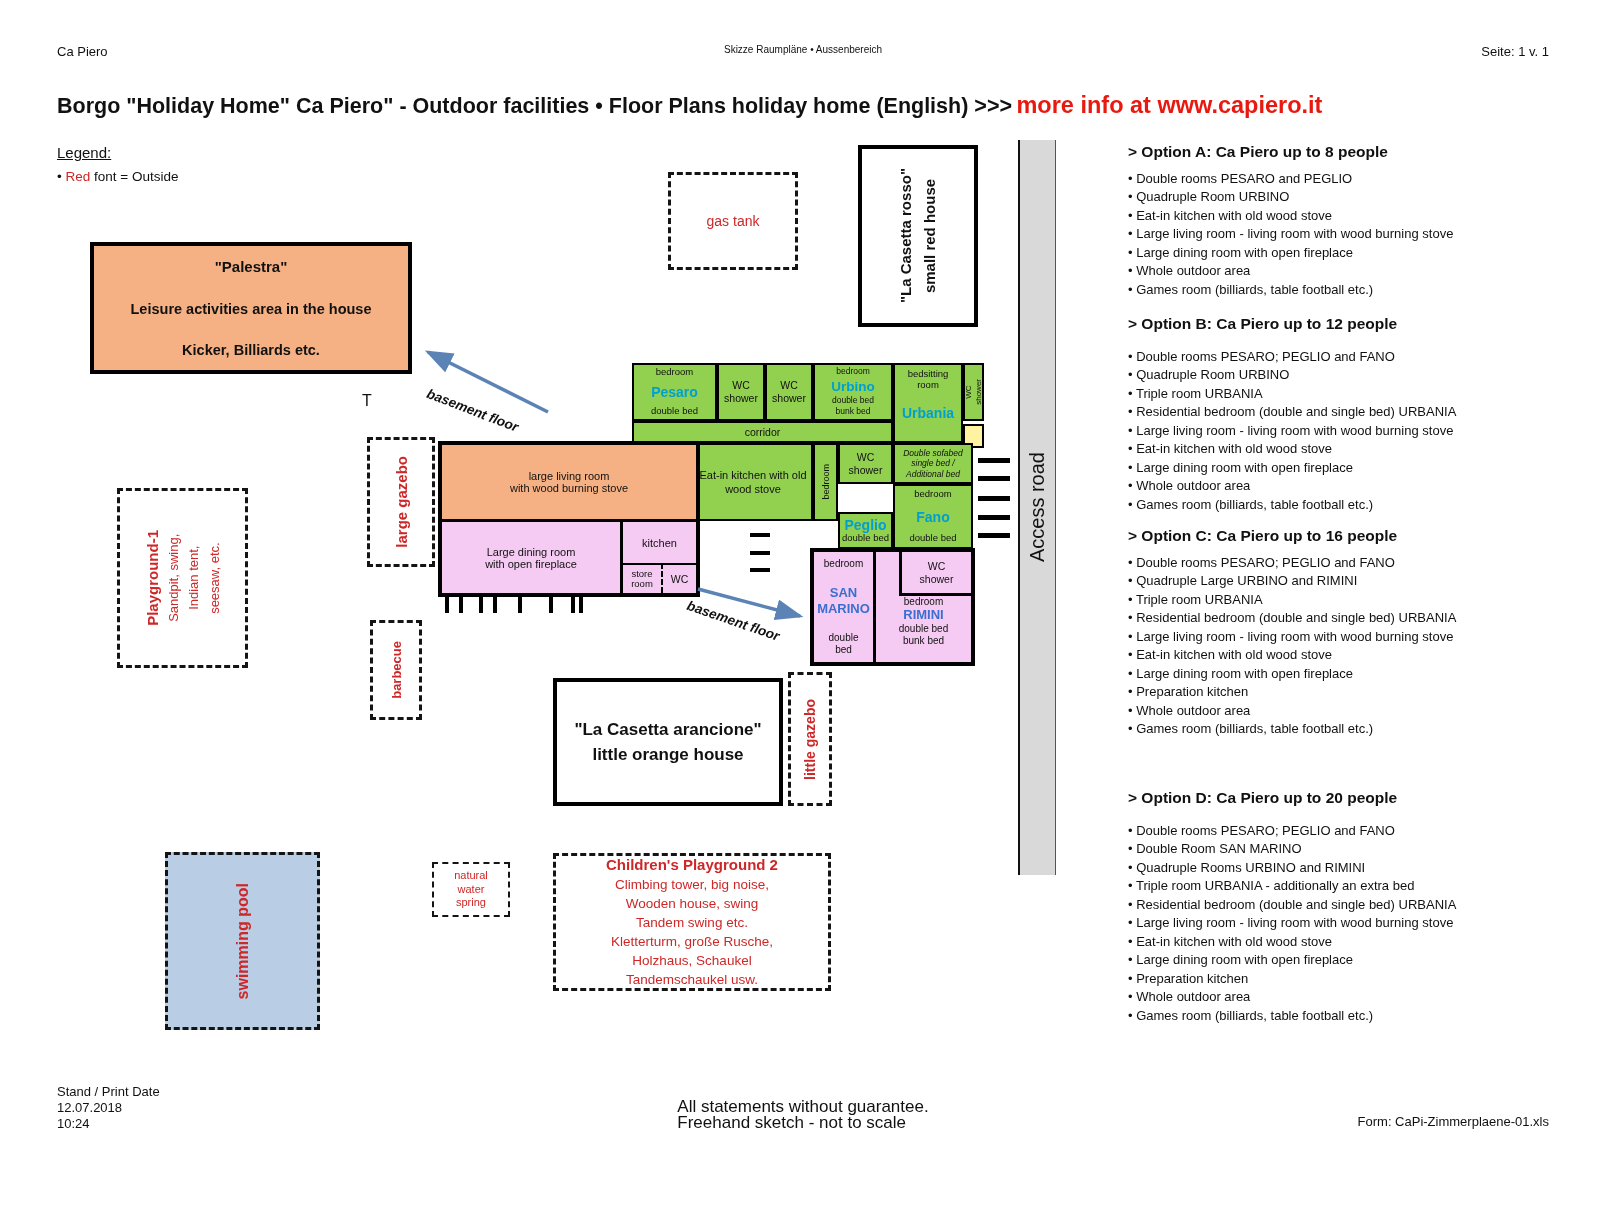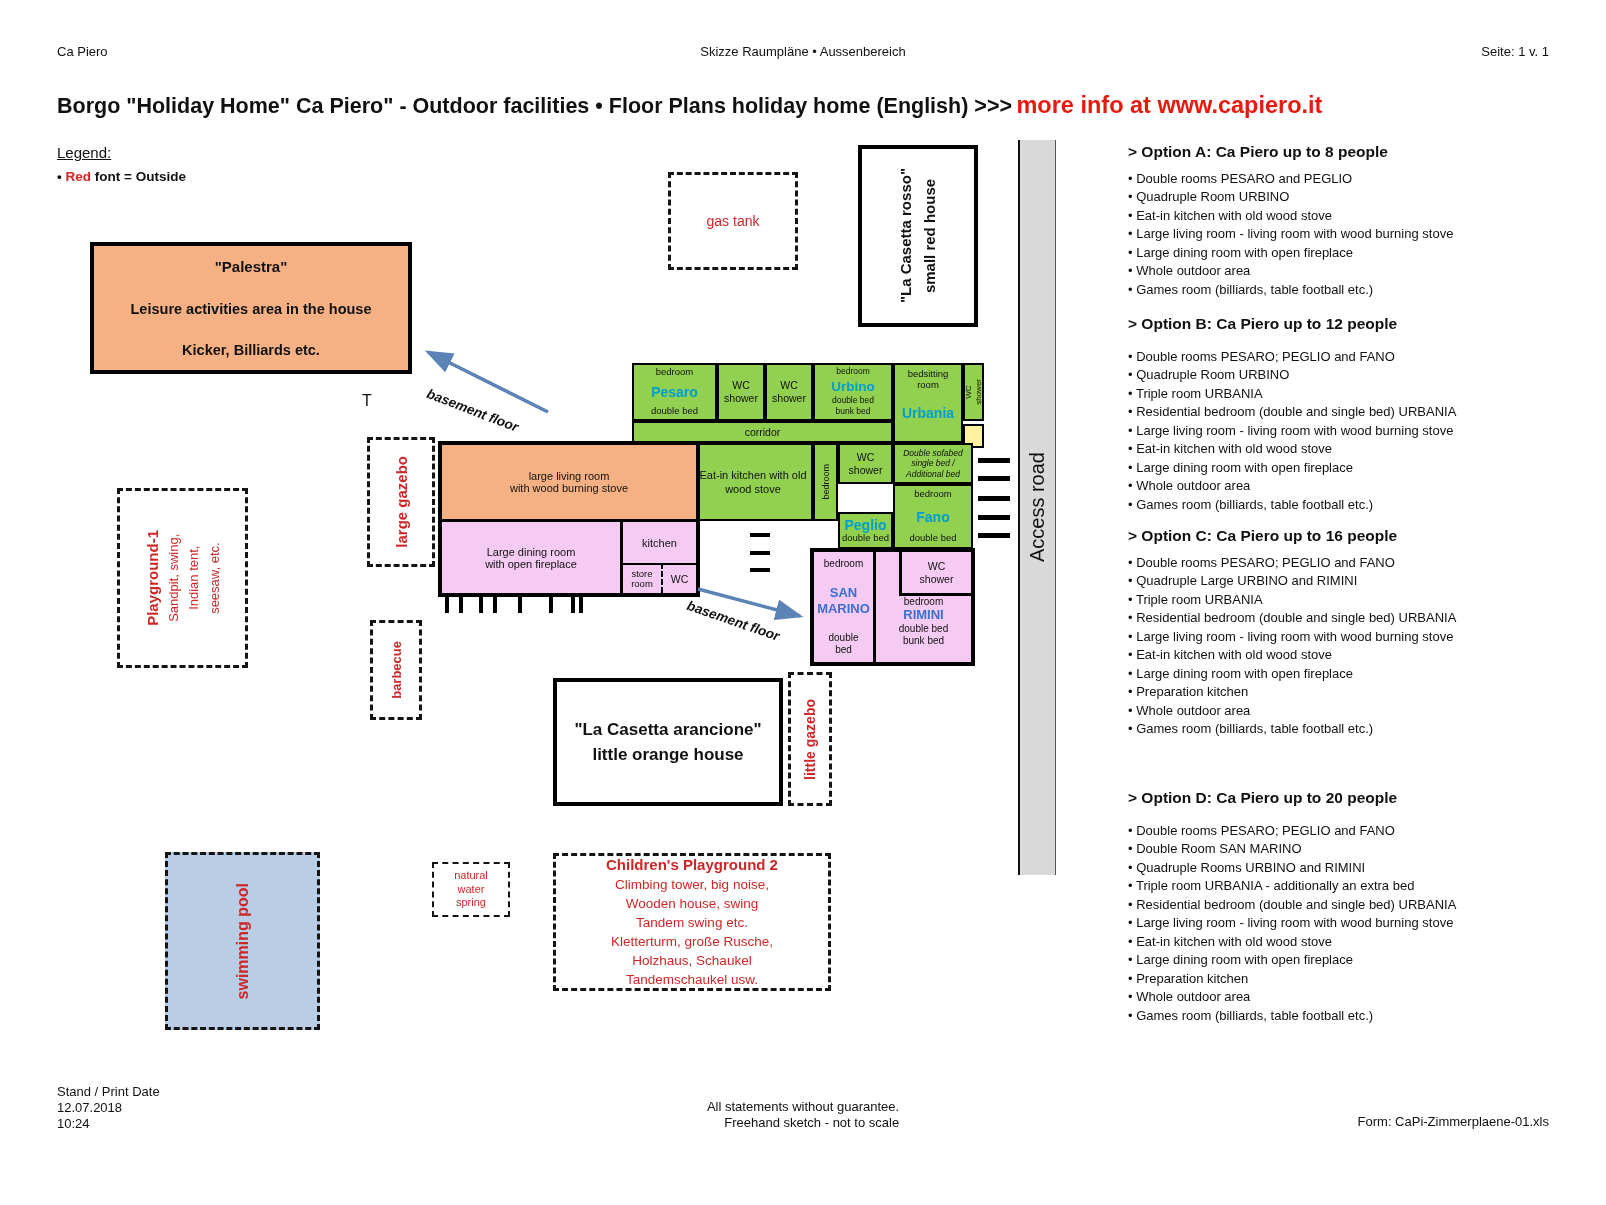--- a/index.html
+++ b/index.html
@@ -27,30 +27,30 @@
   .optblock{width:478px;}
   .bar{position:absolute;background:#000;}
   .bft{font-weight:bold;font-style:italic;font-size:13.5px;transform-origin:0 0;white-space:nowrap;}
 </style>
 </head>
 <body>
 
 <div id="canvas">
 
   <div class="abs" style="left:57px;top:44px;font-size:13px;">Ca Piero</div>
-  <div class="abs" style="left:50%;top:44px;transform:translateX(-50%);font-size:13px;text-align:center;">Skizze Raumpläne • Aussenbereich</div>
+  <div class="abs" style="left:50%;top:44px;transform:translateX(-50%);font-size:10px;text-align:center;">Skizze Raumpläne • Aussenbereich</div>
   <div class="abs" style="right:57px;top:44px;font-size:13px;">Seite: 1 v. 1</div>
 
   <div class="abs" style="left:57px;top:92px;white-space:nowrap;">
     <span style="font-size:21.5px;font-weight:bold;">Borgo "Holiday Home" Ca Piero" - Outdoor facilities • Floor Plans holiday home (English) &gt;&gt;&gt;</span>
     <span style="font-size:23.5px;font-weight:bold;color:#E8190F;">more info at www.capiero.it</span>
   </div>
 
   <div class="abs" style="left:57px;top:144px;font-size:15px;text-decoration:underline;">Legend:</div>
-  <div class="abs" style="left:57px;top:169px;font-size:13.5px;font-weight:bold;">
+  <div class="abs" style="left:57px;top:169px;font-size:13.5px;">
     <span>•</span>
     <span style="color:#CE2727;">Red</span><span> font = Outside</span>
   </div>
 
   <div class="abs orange b4 col sb" style="left:90px;top:242px;width:322px;height:132px;padding:12px 6px;">
     <div style="font-size:15px;font-weight:bold;">"Palestra"</div>
     <div style="font-size:14.5px;font-weight:bold;">Leisure activities area in the house</div>
     <div style="font-size:14.5px;font-weight:bold;">Kicker, Billiards etc.</div>
   </div>
 
@@ -309,19 +309,19 @@
         <li>Whole outdoor area</li>
         <li>Games room (billiards, table football etc.)</li>
       </ul>
   </div>
 
   <div class="abs" style="left:57px;top:1084px;font-size:13px;line-height:16px;">
     <div>Stand / Print Date</div>
     <div>12.07.2018</div>
     <div>10:24</div>
   </div>
-  <div class="abs" style="left:50%;top:1099px;transform:translateX(-50%);font-size:13px;line-height:16px;text-align:right;">
+  <div class="abs" style="left:50%;top:1099px;transform:translateX(-50%);font-size:17px;line-height:16px;text-align:left;">
     <div>All statements without guarantee.</div>
     <div>Freehand sketch - not to scale</div>
   </div>
   <div class="abs" style="right:57px;top:1114px;font-size:13px;">Form: CaPi-Zimmerplaene-01.xls</div>
 
 </div>
 
 </body></html>

